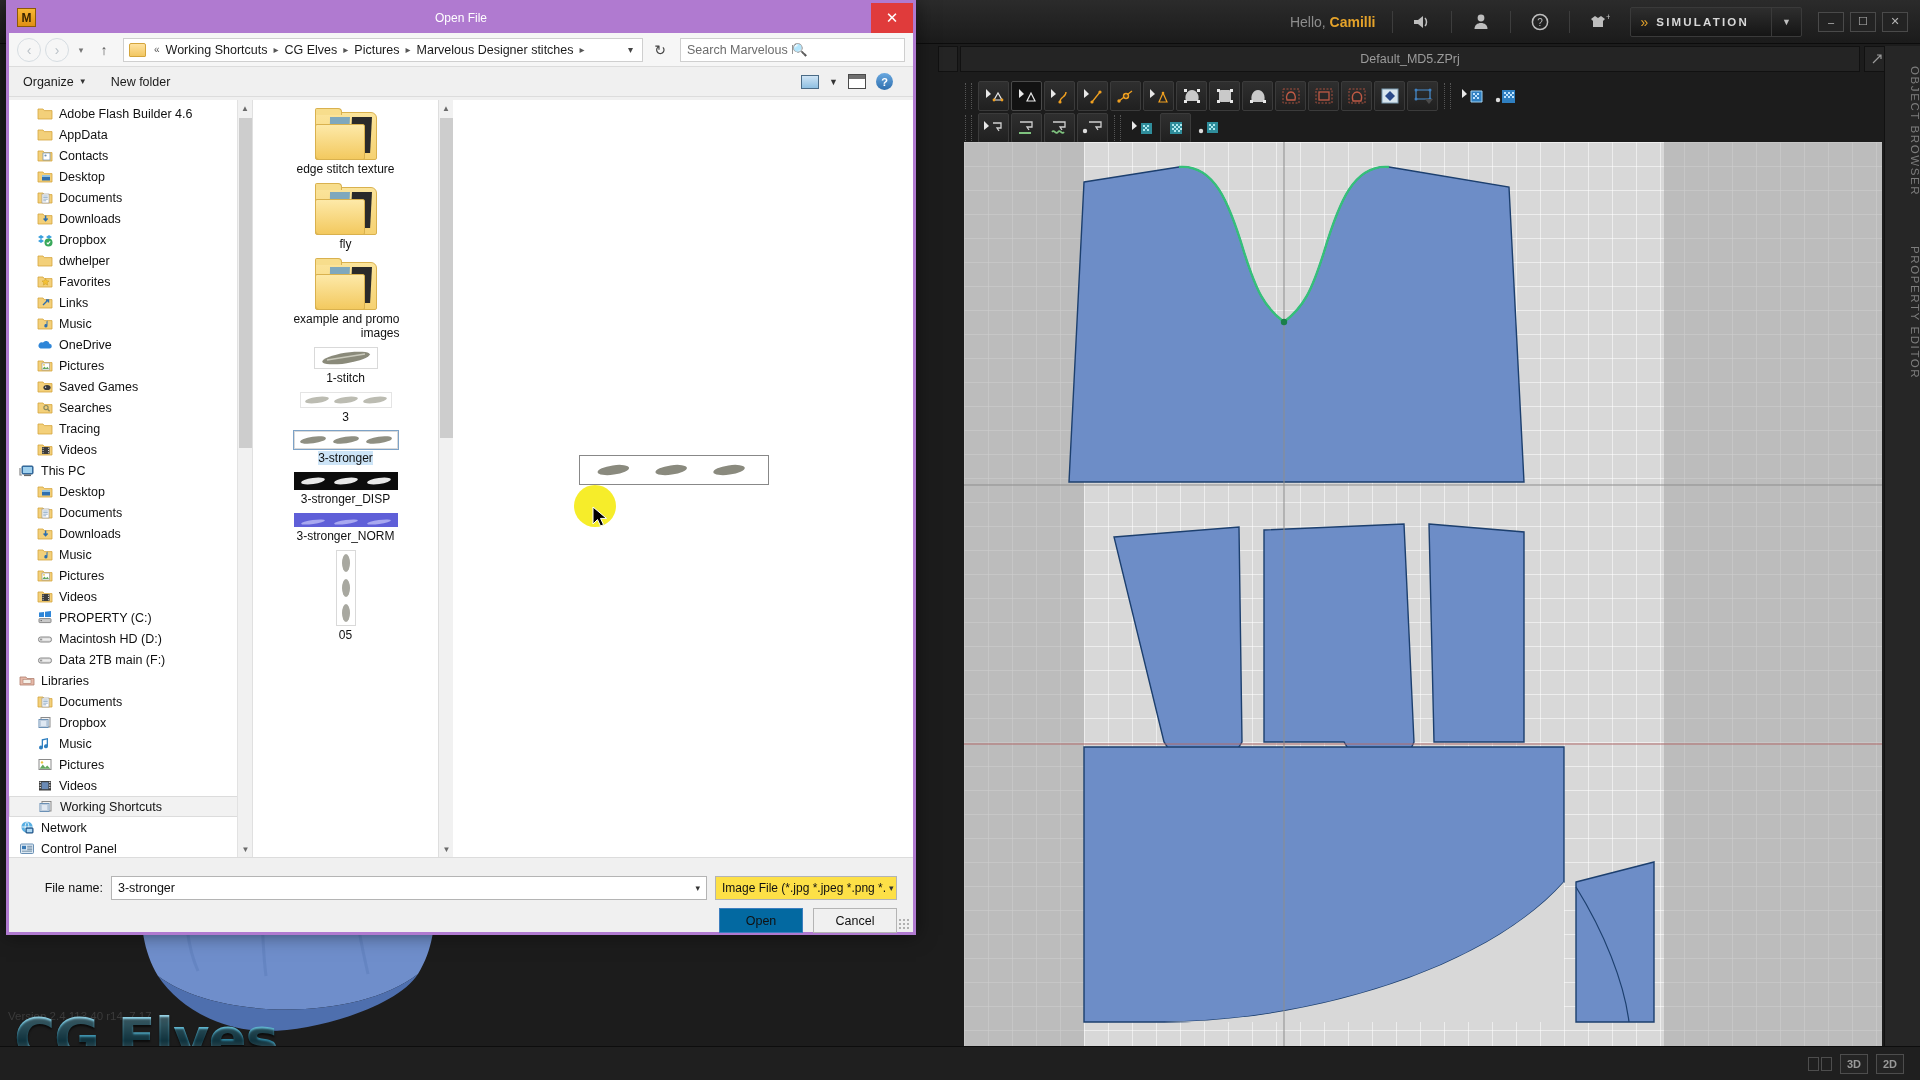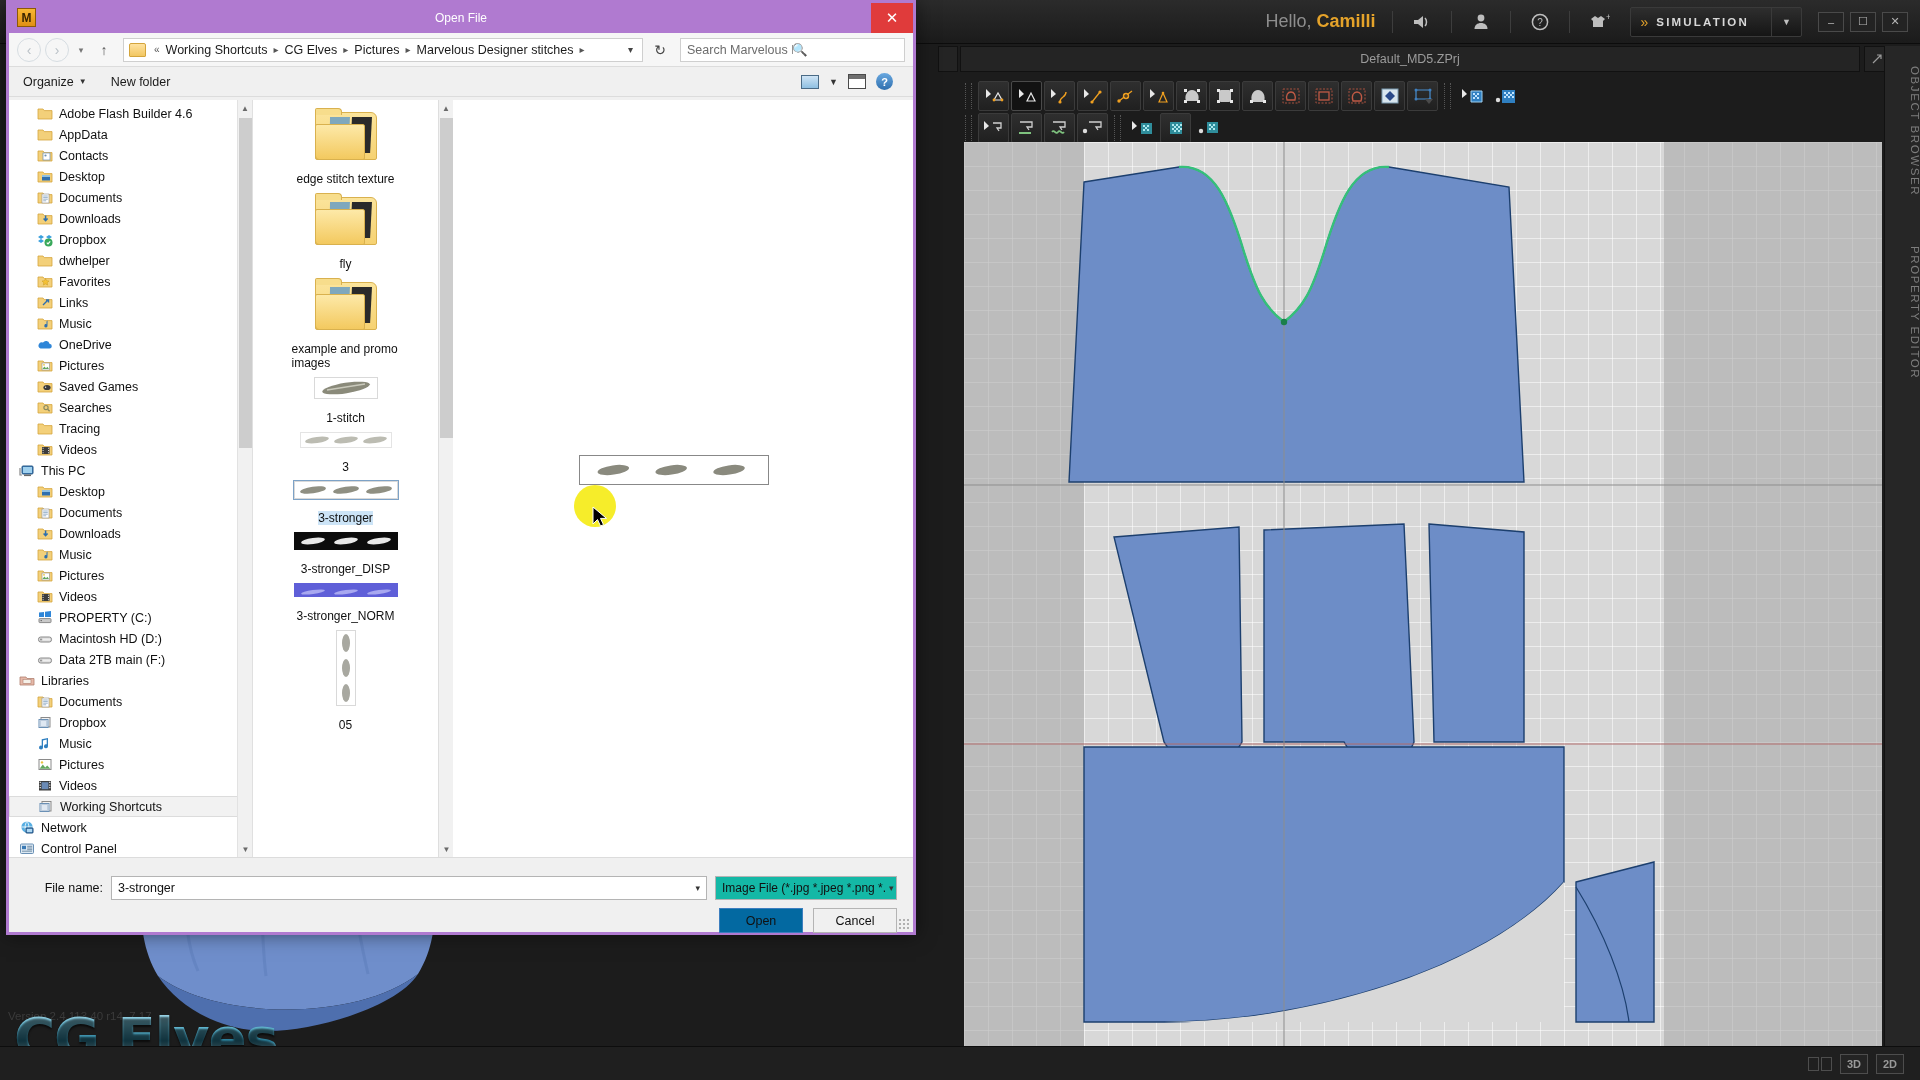--- a/index.html
+++ b/index.html
@@ -12,21 +12,21 @@
 
   
   .md-app { position: absolute; inset: 0; background: #1c1c1c; }
 
   .md-topbar {
     position: absolute; left: 0; top: 0; width: 1920px; height: 44px;
     background: linear-gradient(#2b2b2b, #1b1b1b);
     border-bottom: 1px solid #0c0c0c;
     display: flex; align-items: center; justify-content: flex-end;
   }
-  .md-hello { color: #8d8d8d; font-size: 18px; margin-right: 4px; margin-left: 16px; }
+  .md-hello { color: #8d8d8d; font-size: 14px; margin-right: 4px; margin-left: 16px; }
   .md-hello b { color: #e5a32a; font-weight: bold; }
   .md-sep { width: 1px; height: 22px; background: #3d3d3d; margin: 0 12px; }
   .md-icobtn {
     width: 34px; height: 30px; display: flex; align-items: center; justify-content: center;
     color: #b9b9b9;
   }
   .md-icobtn svg { display: block; }
   .md-simulation {
     margin-left: 14px; height: 30px; display: flex; align-items: center;
     background: linear-gradient(#2e2e2e, #151515);
@@ -236,22 +236,22 @@
     border-left: 1px solid #e0e0e0;
   }
   .filecol {
     width: 185px; padding-top: 8px; position: relative;
   }
   .fileitem {
     width: 100%; display: flex; flex-direction: column; align-items: center;
     margin-bottom: 7px;
   }
   .fi-label {
-    font-size: 12px; color: #101010; text-align: left; line-height: 14px; max-width: 108px;
-    margin-top: 12px;
+    font-size: 12px; color: #101010; text-align: right; line-height: 14px; max-width: 108px;
+    margin-top: 2px;
   }
   .fileitem.sel .fi-label { background: #cce4f7; }
   .fileitem.sel .thumbwrap { outline: 1px solid #7da2c6; }
 
   .folderthumb { width: 62px; height: 52px; position: relative; }
   .ft-back { position:absolute; left:0; top:4px; width: 62px; height: 48px;
              background: linear-gradient(#fbe49b,#f6d272); border:1px solid #d9b14e; border-radius: 2px 6px 2px 2px;}
   .ft-tab  { position:absolute; left:0; top:0px; width: 27px; height: 7px; background:#f7dd8c; border:1px solid #d9b14e; border-bottom:none; border-radius:2px 4px 0 0;}
   .ft-papers { position:absolute; left:14px; top:9px; width: 44px; height: 38px; display:flex; gap:1px; overflow:hidden; transform: skewX(-3deg);}
   .ft-front { position:absolute; left:0; top:16px; width: 50px; height: 36px;
@@ -271,21 +271,21 @@
     background: #f0f0f0; border-top: 1px solid #dcdcdc;
   }
   .fn-row { display: flex; align-items: center; padding: 18px 16px 0 16px; gap: 8px; }
   .fn-label { font-size: 12.5px; color: #111; width: 78px; text-align: right; }
   .fn-input {
     flex: 1; height: 24px; background: #fff; border: 1px solid #b4b4b4;
     display: flex; align-items: center; padding: 0 6px; font-size: 12.5px; color: #111;
   }
   .fn-input .caret { margin-left: auto; font-size: 9px; color: #333; }
   .fn-type {
-    width: 182px; height: 24px; background: #14b8a6; border: 1px solid #b4b4b4;
+    width: 182px; height: 24px; background: #fde047; border: 1px solid #b4b4b4;
     display: flex; align-items: center; padding: 0 6px; font-size: 12px; color: #111;
     white-space: nowrap; overflow: hidden;
   }
   .fn-type .caret { margin-left: auto; font-size: 9px; color: #333; padding-left: 3px; }
   .btn-row { display: flex; justify-content: flex-end; gap: 10px; padding: 8px 16px 0 0; }
   .btn {
     width: 84px; height: 25px; font-size: 12.5px; color: #111;
     display: flex; align-items: center; justify-content: center;
     background: #f0f0f0; border: 1px solid #b4b4b4;
   }

